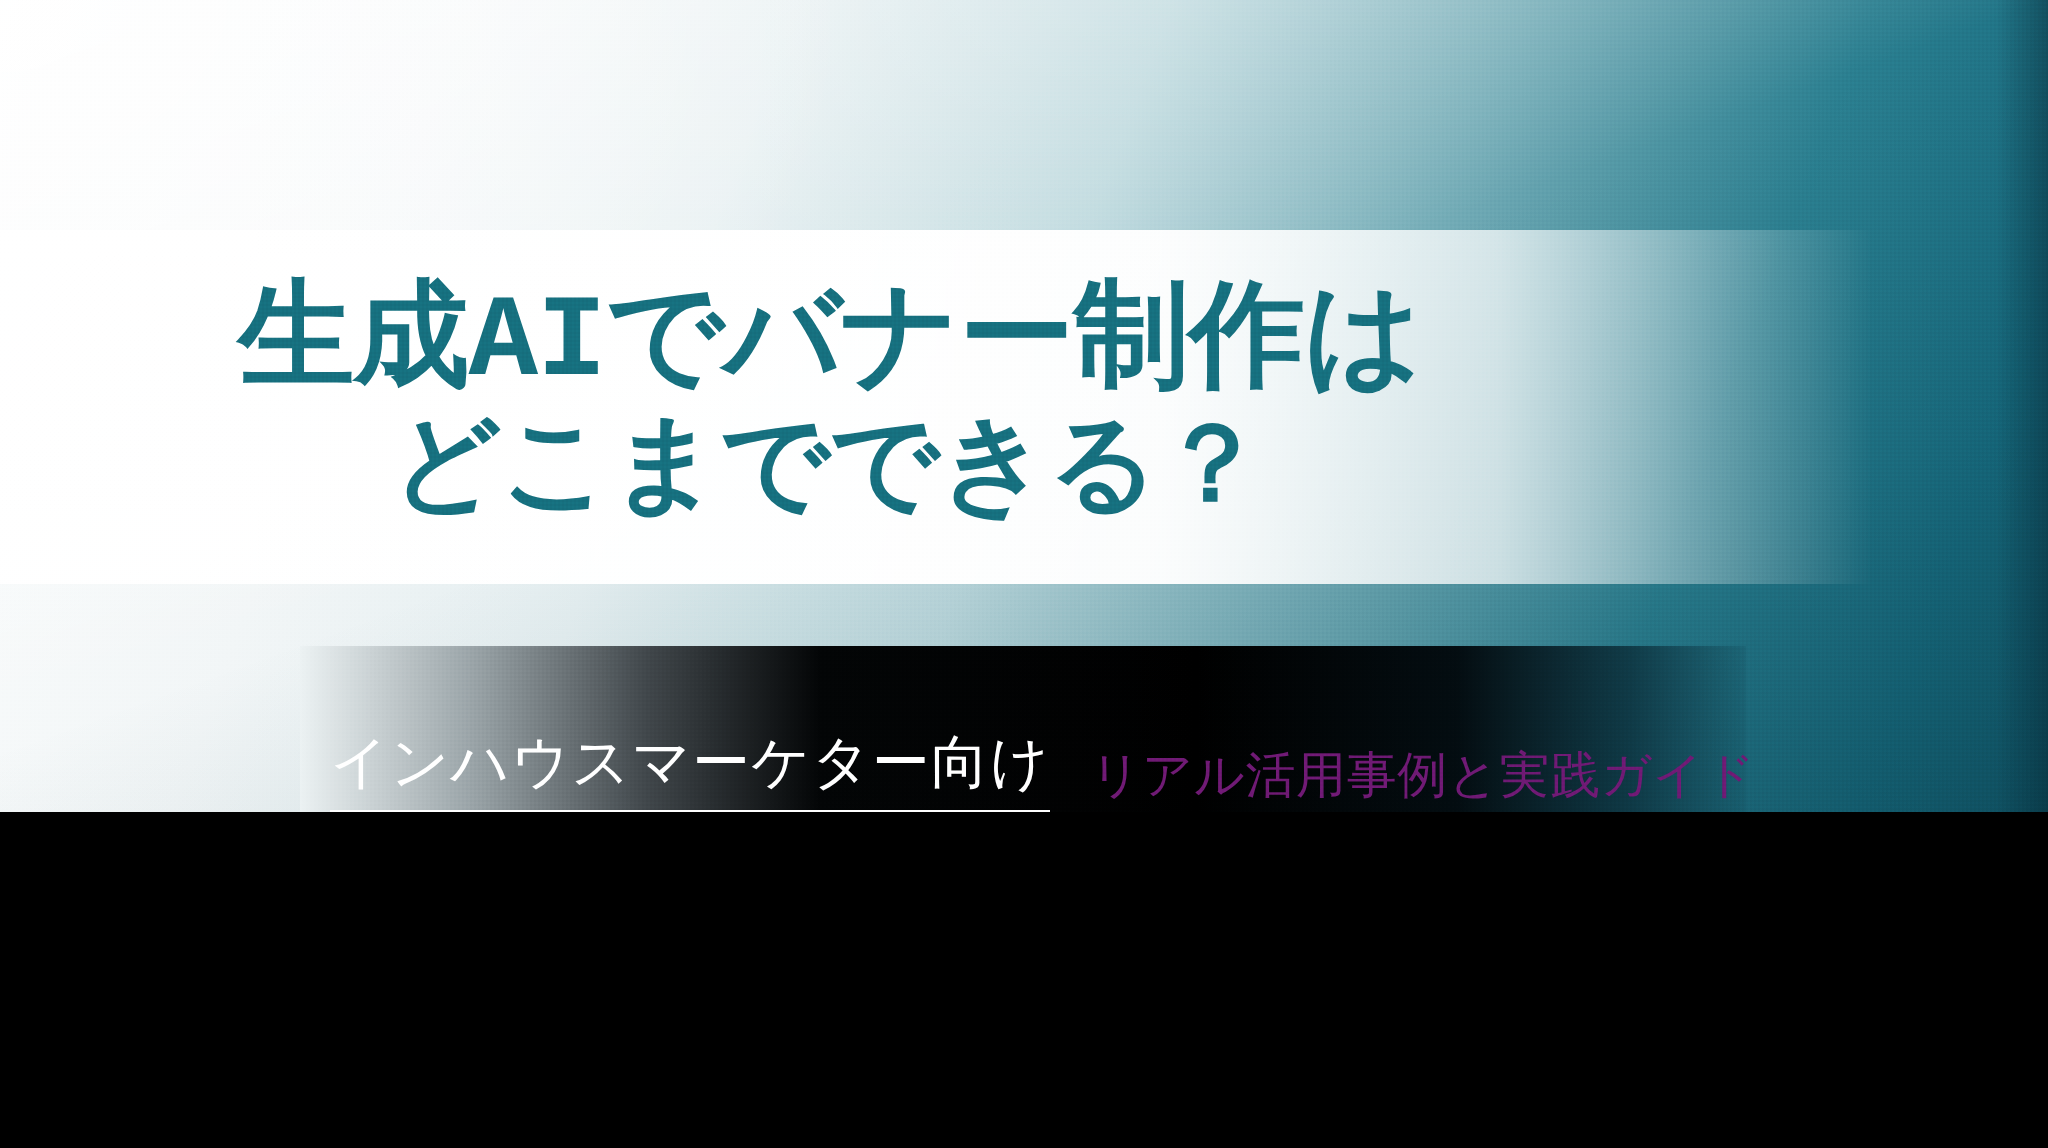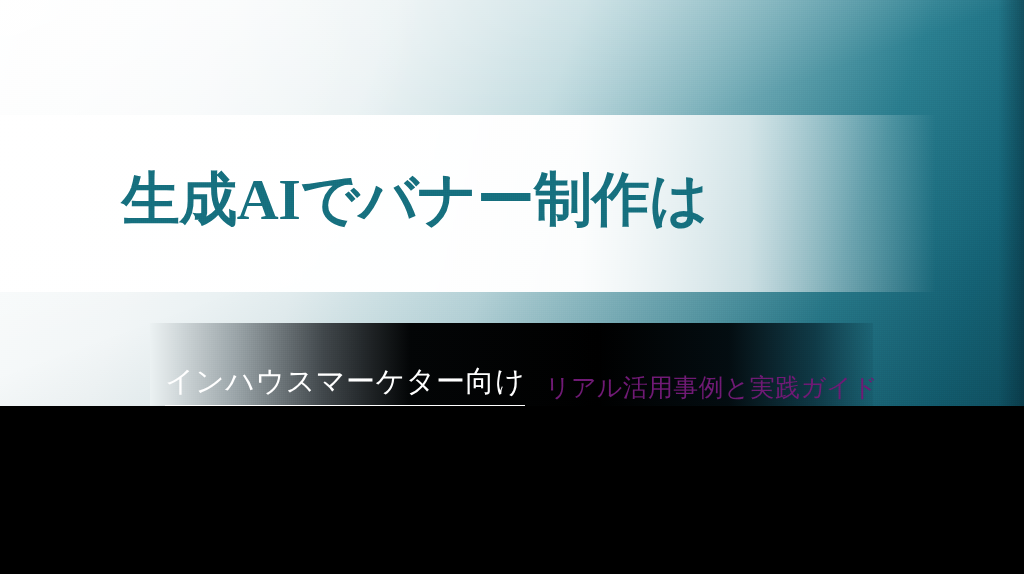--- a/index.html
+++ b/index.html
@@ -5,21 +5,21 @@
   html, body {
     margin: 0;
     padding: 0;
     background: #000;
   }
   #slide {
     position: relative;
     width: 1024px;
     height: 406px;
     overflow: hidden;
-    font-family: Liberation Serif, serif;
+    font-family: Liberation Mono, monospace;
     background: #eef3f4;
     text-align: center;
   }
 
   
   .bg-base {
     position: absolute;
     inset: 0;
     background: linear-gradient(110deg,
         #fbfdfd 0%,
@@ -247,20 +247,21 @@
   <div class="bg-base"></div>
   <div class="bg-diag"></div>
   <div class="bg-lower"></div>
   <div class="bg-lower-shade"></div>
   <div class="bg-topleft"></div>
   <div class="bg-rightedge"></div>
 
   <div class="title-band"></div>
   <div class="title-wrap">
     <div class="title-line title-line-1">生成AIでバナー制作は</div>
+    <div class="title-line title-line-2">どこまでできる？</div>
   </div>
 
   <div class="sub-band"></div>
   <div class="sub-wrap">
     <div class="sub-line-1">インハウスマーケター向け</div>
     <div class="sub-line-2">リアル活用事例と実践ガイド</div>
   </div>
 
   <div class="logo">
     <span class="logo-letter">R</span>

